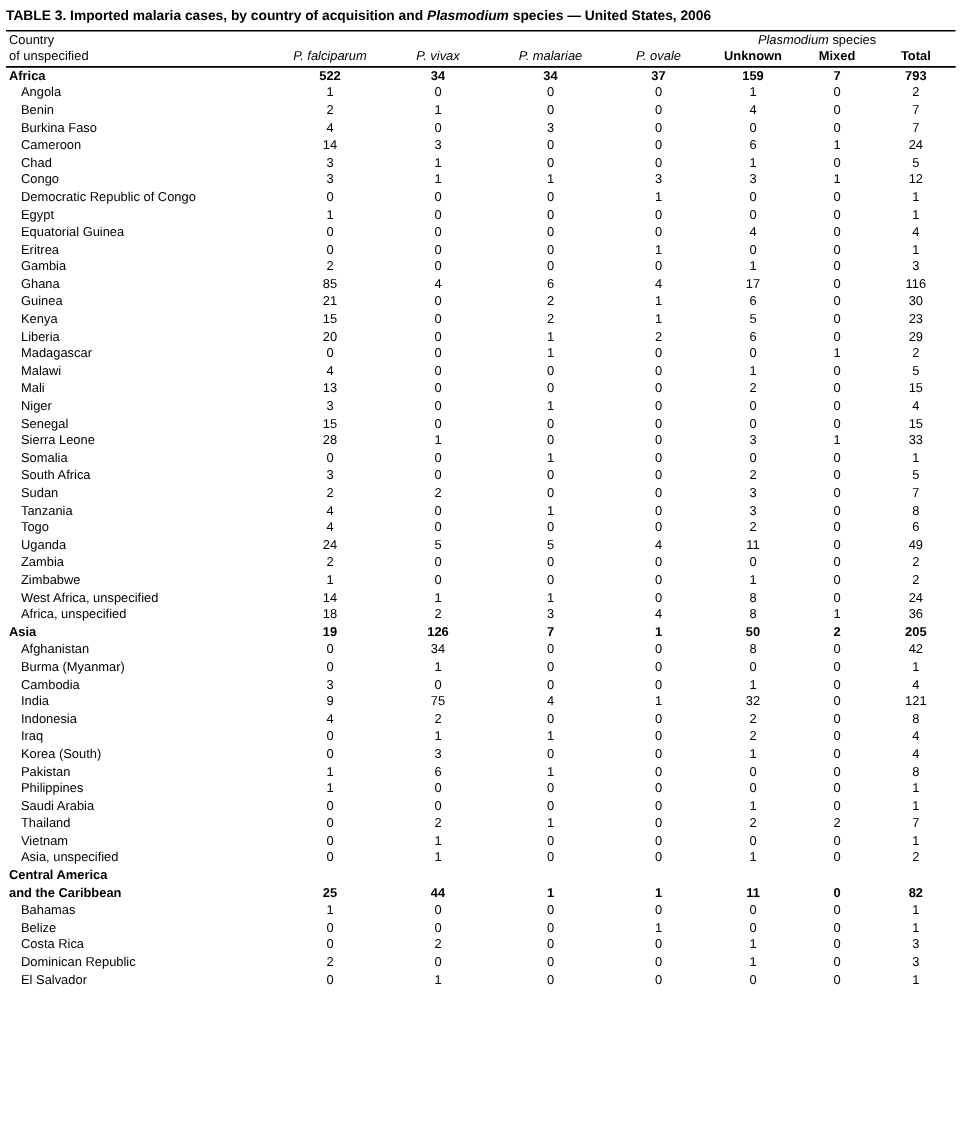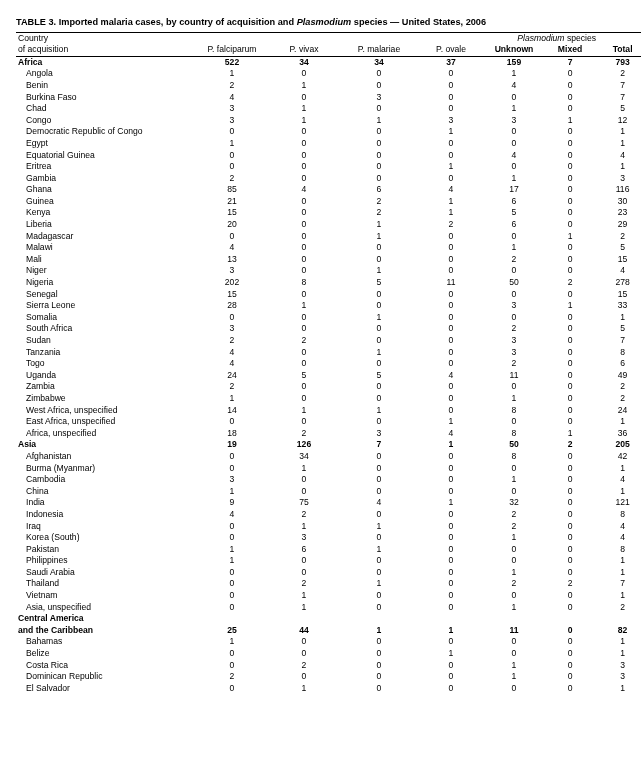--- a/index.html
+++ b/index.html
@@ -12,21 +12,21 @@
     height: 757px;
     font-family: "Liberation Sans", sans-serif;
     color: #000000;
     font-size: 9px;
     overflow: hidden;
   }
   .page {
     position: relative;
     width: 510px;
     height: 757px;
-    padding: 12px;
+    padding: 0;
     box-sizing: border-box;
   }
   .title {
     font-size: 9.2px;
     font-weight: bold;
     padding: 5px 6px 4px 4px;
     line-height: 1.15;
   }
   .title .italic { font-style: italic; }
   table.main {
@@ -54,20 +54,21 @@
     padding-left: 2px !important;
     font-size: 8.8px;
   }
   .hdr-group {
     text-align: right;
     font-size: 8.8px;
   }
   .hdr-group .italic { font-style: italic; }
   .hdr-col {
     text-align: center;
+    font-style: italic;
     font-size: 8.6px;
   }
   .hdr-col.total { font-style: normal; font-weight: bold; }
   .c-country {
     text-align: left;
     padding-left: 2px !important;
   }
   .num {
     text-align: center;
   }
@@ -103,21 +104,21 @@
       <col style="width:52px">
       <col style="width:53px">
     </colgroup>
     <thead>
       <tr class="rule-top">
         <td class="hdr-country">Country</td>
         <td class="hdr-group" colspan="6"><span class="italic">Plasmodium</span><span> species</span></td>
         <td></td>
       </tr>
       <tr class="rule-thin">
-        <td class="hdr-country">of acquisition</td>
+        <td class="hdr-country">of unspecified</td>
         <td class="hdr-col">P. falciparum</td>
         <td class="hdr-col">P. vivax</td>
         <td class="hdr-col">P. malariae</td>
         <td class="hdr-col">P. ovale</td>
         <td class="hdr-col total">Unknown</td>
         <td class="hdr-col total">Mixed</td>
         <td class="hdr-col total">Total</td>
       </tr>
     </thead>
     <tbody id="table-body">
@@ -155,20 +156,30 @@
           <td class="c-country indent1">Burkina Faso</td>
           <td class="num">4</td>
           <td class="num">0</td>
           <td class="num">3</td>
           <td class="num">0</td>
           <td class="num">0</td>
           <td class="num">0</td>
           <td class="num">7</td>
         </tr>
         <tr>
+          <td class="c-country indent1">Cameroon</td>
+          <td class="num">14</td>
+          <td class="num">3</td>
+          <td class="num">0</td>
+          <td class="num">0</td>
+          <td class="num">6</td>
+          <td class="num">1</td>
+          <td class="num">24</td>
+        </tr>
+        <tr>
           <td class="c-country indent1">Chad</td>
           <td class="num">3</td>
           <td class="num">1</td>
           <td class="num">0</td>
           <td class="num">0</td>
           <td class="num">1</td>
           <td class="num">0</td>
           <td class="num">5</td>
         </tr>
         <tr>
@@ -303,30 +314,20 @@
         </tr>
         <tr>
           <td class="c-country indent1">Niger</td>
           <td class="num">3</td>
           <td class="num">0</td>
           <td class="num">1</td>
           <td class="num">0</td>
           <td class="num">0</td>
           <td class="num">0</td>
           <td class="num">4</td>
-        </tr>
-        <tr>
-          <td class="c-country indent1">Nigeria</td>
-          <td class="num">202</td>
-          <td class="num">8</td>
-          <td class="num">5</td>
-          <td class="num">11</td>
-          <td class="num">50</td>
-          <td class="num">2</td>
-          <td class="num">278</td>
         </tr>
         <tr>
           <td class="c-country indent1">Senegal</td>
           <td class="num">15</td>
           <td class="num">0</td>
           <td class="num">0</td>
           <td class="num">0</td>
           <td class="num">0</td>
           <td class="num">0</td>
           <td class="num">15</td>
@@ -423,30 +424,20 @@
         </tr>
         <tr>
           <td class="c-country indent1">West Africa, unspecified</td>
           <td class="num">14</td>
           <td class="num">1</td>
           <td class="num">1</td>
           <td class="num">0</td>
           <td class="num">8</td>
           <td class="num">0</td>
           <td class="num">24</td>
-        </tr>
-        <tr>
-          <td class="c-country indent1">East Africa, unspecified</td>
-          <td class="num">0</td>
-          <td class="num">0</td>
-          <td class="num">0</td>
-          <td class="num">1</td>
-          <td class="num">0</td>
-          <td class="num">0</td>
-          <td class="num">1</td>
         </tr>
         <tr>
           <td class="c-country indent1">Africa, unspecified</td>
           <td class="num">18</td>
           <td class="num">2</td>
           <td class="num">3</td>
           <td class="num">4</td>
           <td class="num">8</td>
           <td class="num">1</td>
           <td class="num">36</td>
@@ -483,30 +474,20 @@
         </tr>
         <tr>
           <td class="c-country indent1">Cambodia</td>
           <td class="num">3</td>
           <td class="num">0</td>
           <td class="num">0</td>
           <td class="num">0</td>
           <td class="num">1</td>
           <td class="num">0</td>
           <td class="num">4</td>
-        </tr>
-        <tr>
-          <td class="c-country indent1">China</td>
-          <td class="num">1</td>
-          <td class="num">0</td>
-          <td class="num">0</td>
-          <td class="num">0</td>
-          <td class="num">0</td>
-          <td class="num">0</td>
-          <td class="num">1</td>
         </tr>
         <tr>
           <td class="c-country indent1">India</td>
           <td class="num">9</td>
           <td class="num">75</td>
           <td class="num">4</td>
           <td class="num">1</td>
           <td class="num">32</td>
           <td class="num">0</td>
           <td class="num">121</td>

